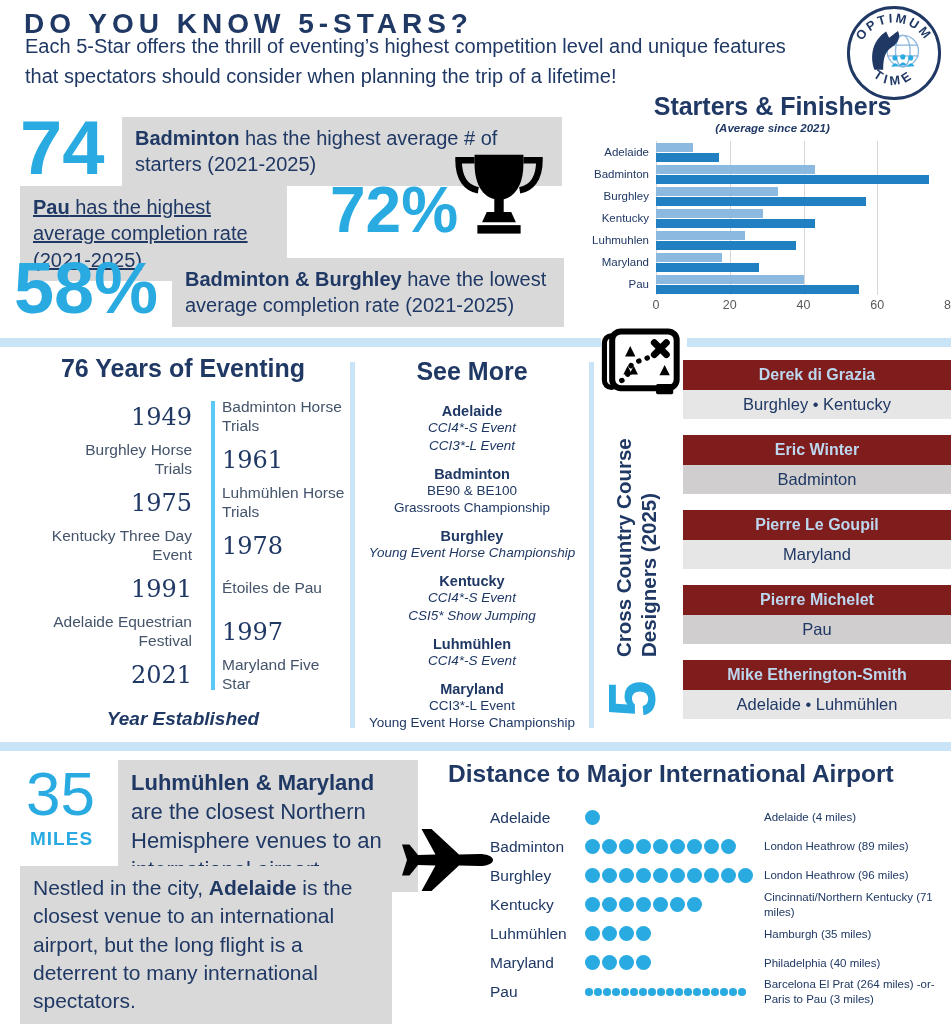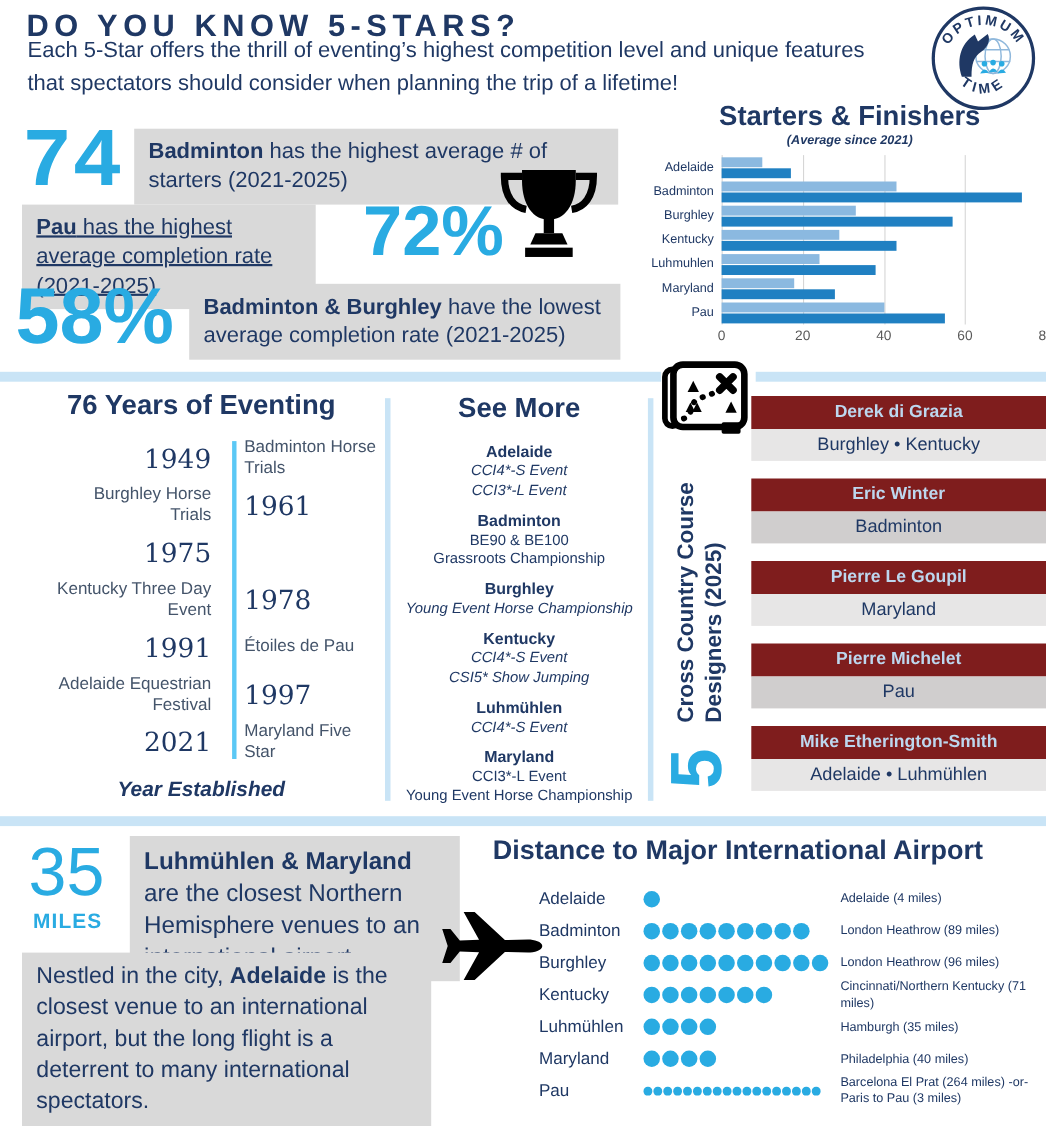--- a/index.html
+++ b/index.html
@@ -13,21 +13,21 @@
        font-family:"Liberation Sans", sans-serif; color:var(--navy); overflow:hidden;}
   .abs{position:absolute;}
 
   
   .page-title{left:24px; top:8px; font-size:28px; font-weight:bold; letter-spacing:5px;}
   .page-sub{left:25px; top:31px; font-size:20px; line-height:1.5;}
   .logo{left:845px; top:4px; width:98px; height:98px;}
 
   
   .stat-num{color:var(--cyan); font-weight:bold; line-height:1;}
-  #stat1-num{left:20px; top:110px; font-size:76px;font-family:Liberation Mono, monospace;}
+  #stat1-num{left:20px; top:110px; font-size:76px;}
   #stat2-num{left:330px; top:178px; font-size:64px;}
   #stat3-num{left:14px; top:252px; font-size:72px;}
   .gray-box{background:var(--box); padding:8px 13px; font-size:20px; line-height:1.32; color:var(--navy);}
   #stat1-box{left:122px; top:117px; width:440px;}
   #stat2-box{left:20px; top:186px; width:267px;text-decoration:underline;}
   #stat3-box{left:172px; top:258px; width:392px;}
   .trophy-icon{left:452px; top:146px; width:94px; height:100px;}
 
   
   .sf-chart{left:594px; top:92px; width:357px;}
@@ -248,20 +248,23 @@
           <div class="tl-label">Burghley Horse Trials</div>
         </div>
         <div class="tl-cell-r">
           <div class="tl-year">1961</div>
         </div>
       </div>
       <div class="tl-row">
         <div class="tl-cell-l">
           <div class="tl-year">1975</div>
         </div>
+        <div class="tl-cell-r">
+          <div class="tl-label">Luhmühlen Horse Trials</div>
+        </div>
       </div>
       <div class="tl-row">
         <div class="tl-cell-l">
           <div class="tl-label">Kentucky Three Day Event</div>
         </div>
         <div class="tl-cell-r">
           <div class="tl-year">1978</div>
         </div>
       </div>
       <div class="tl-row">

